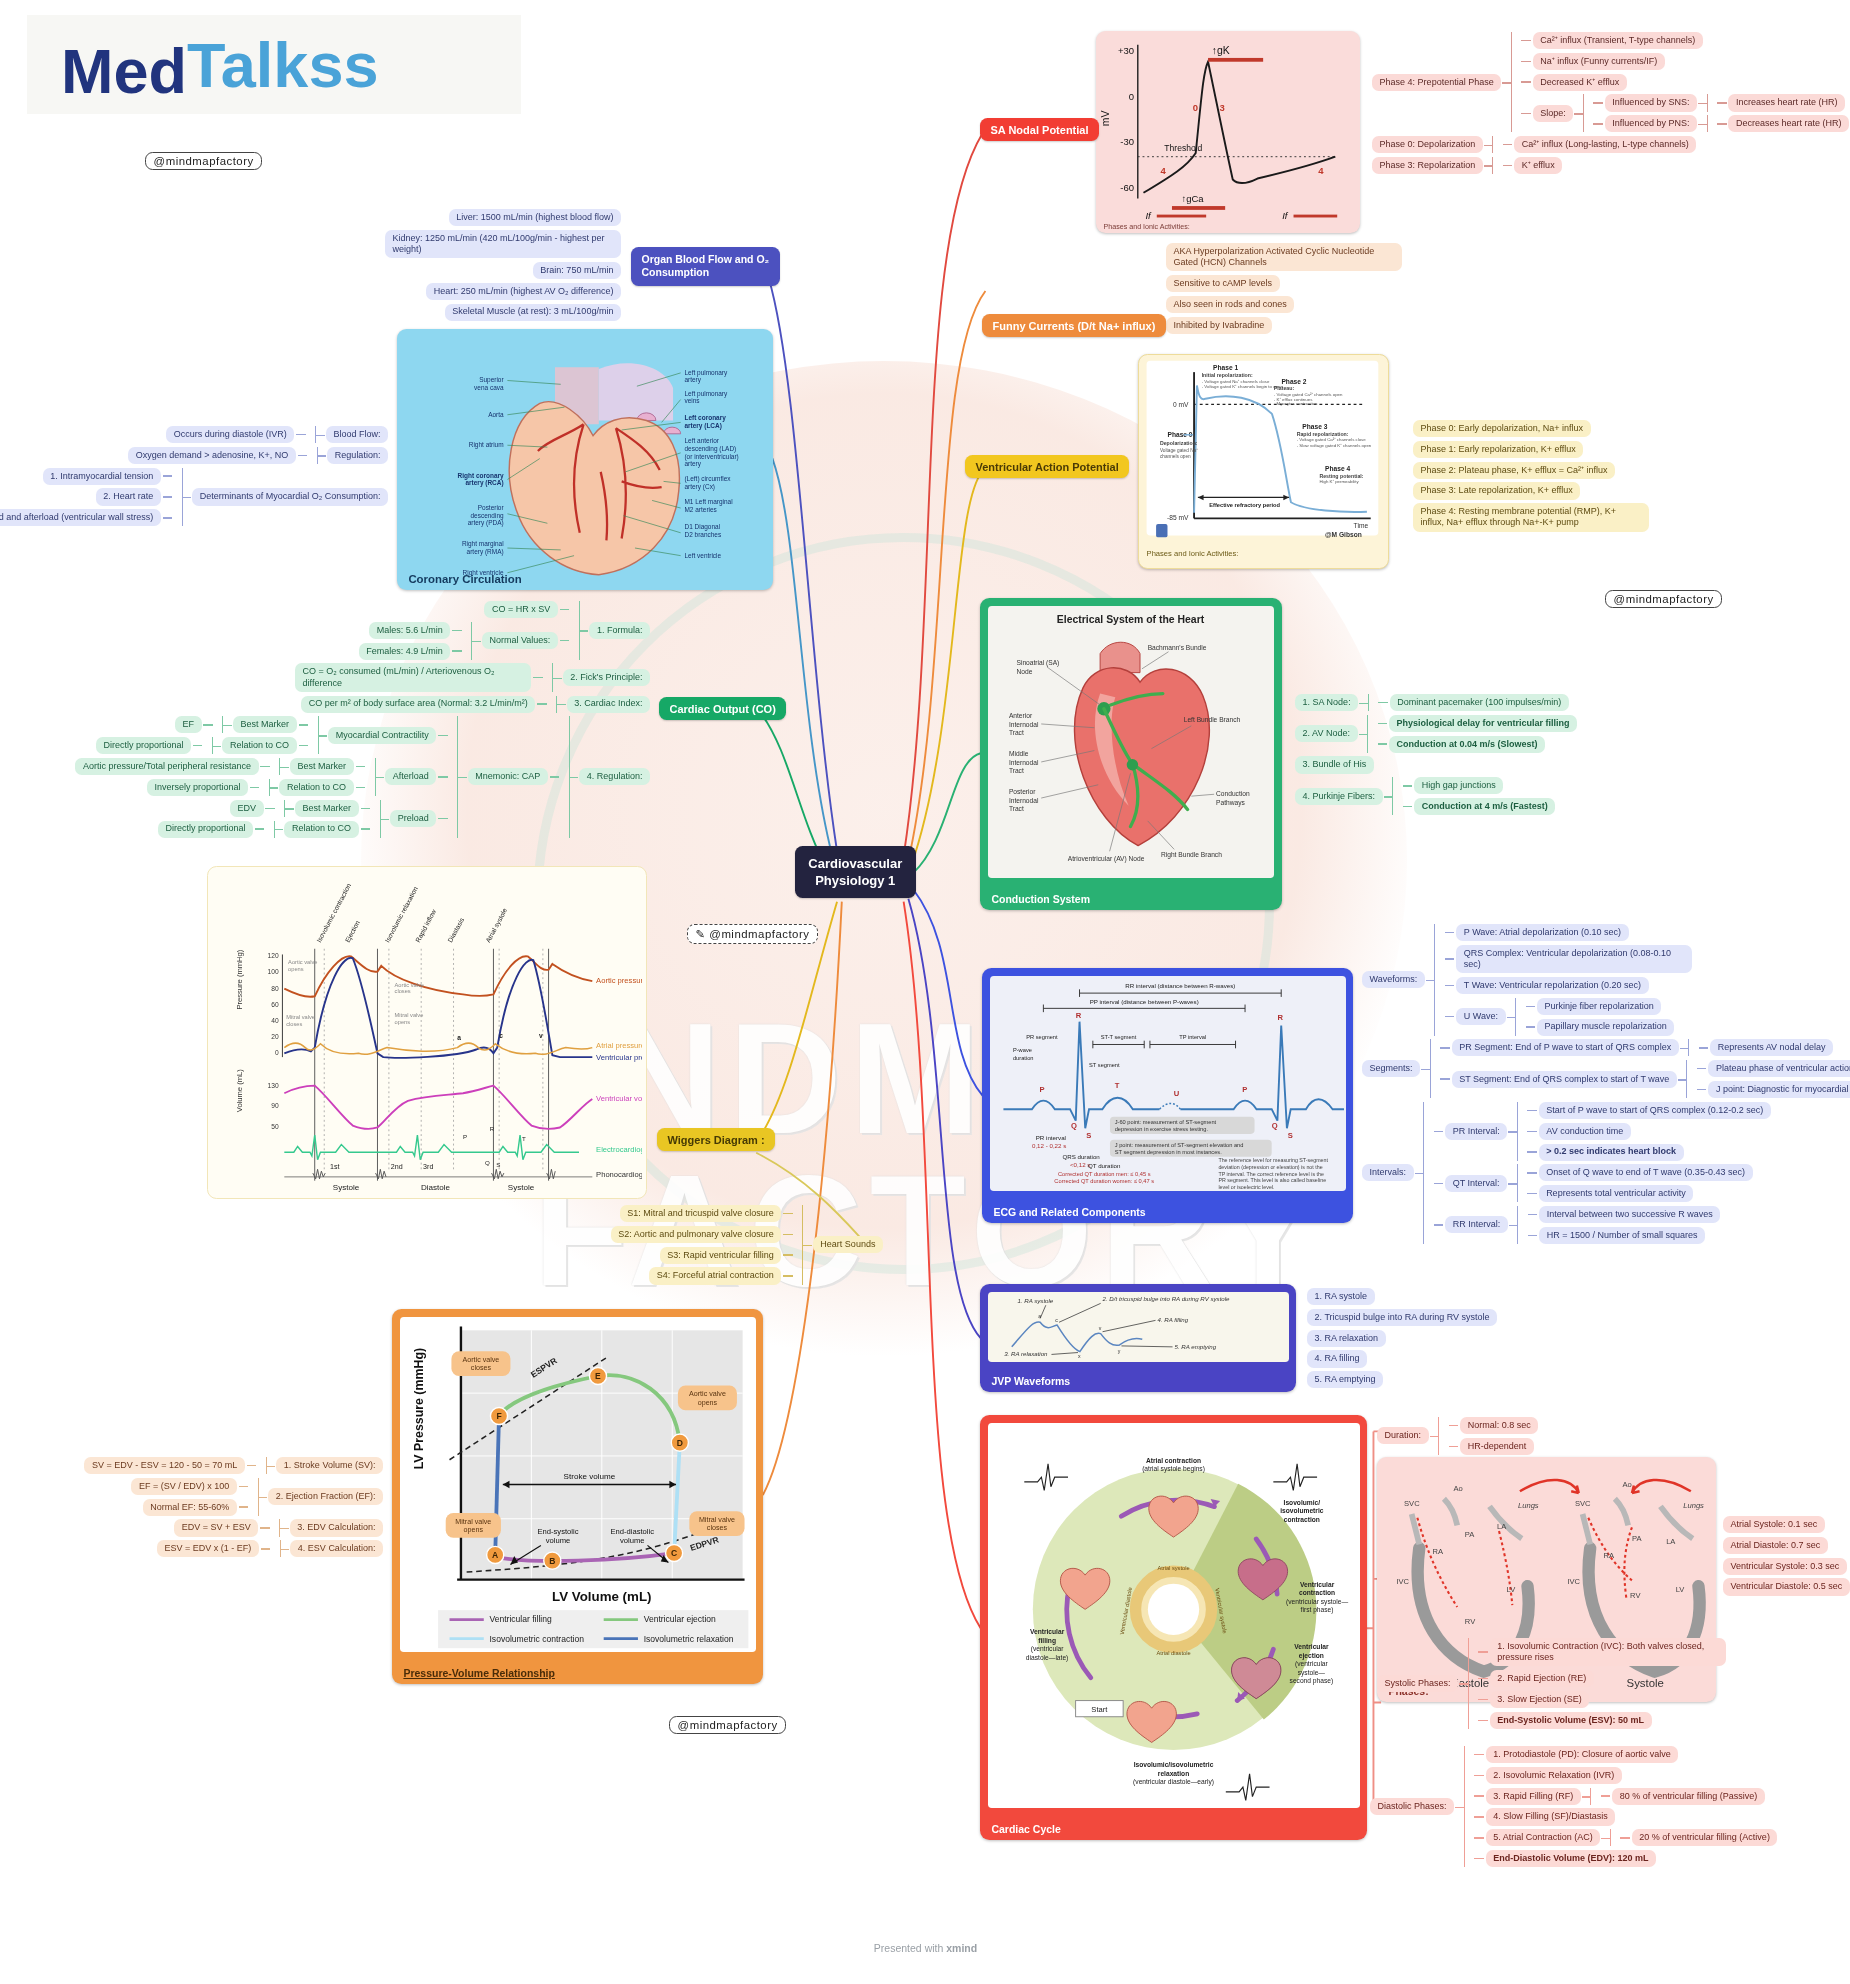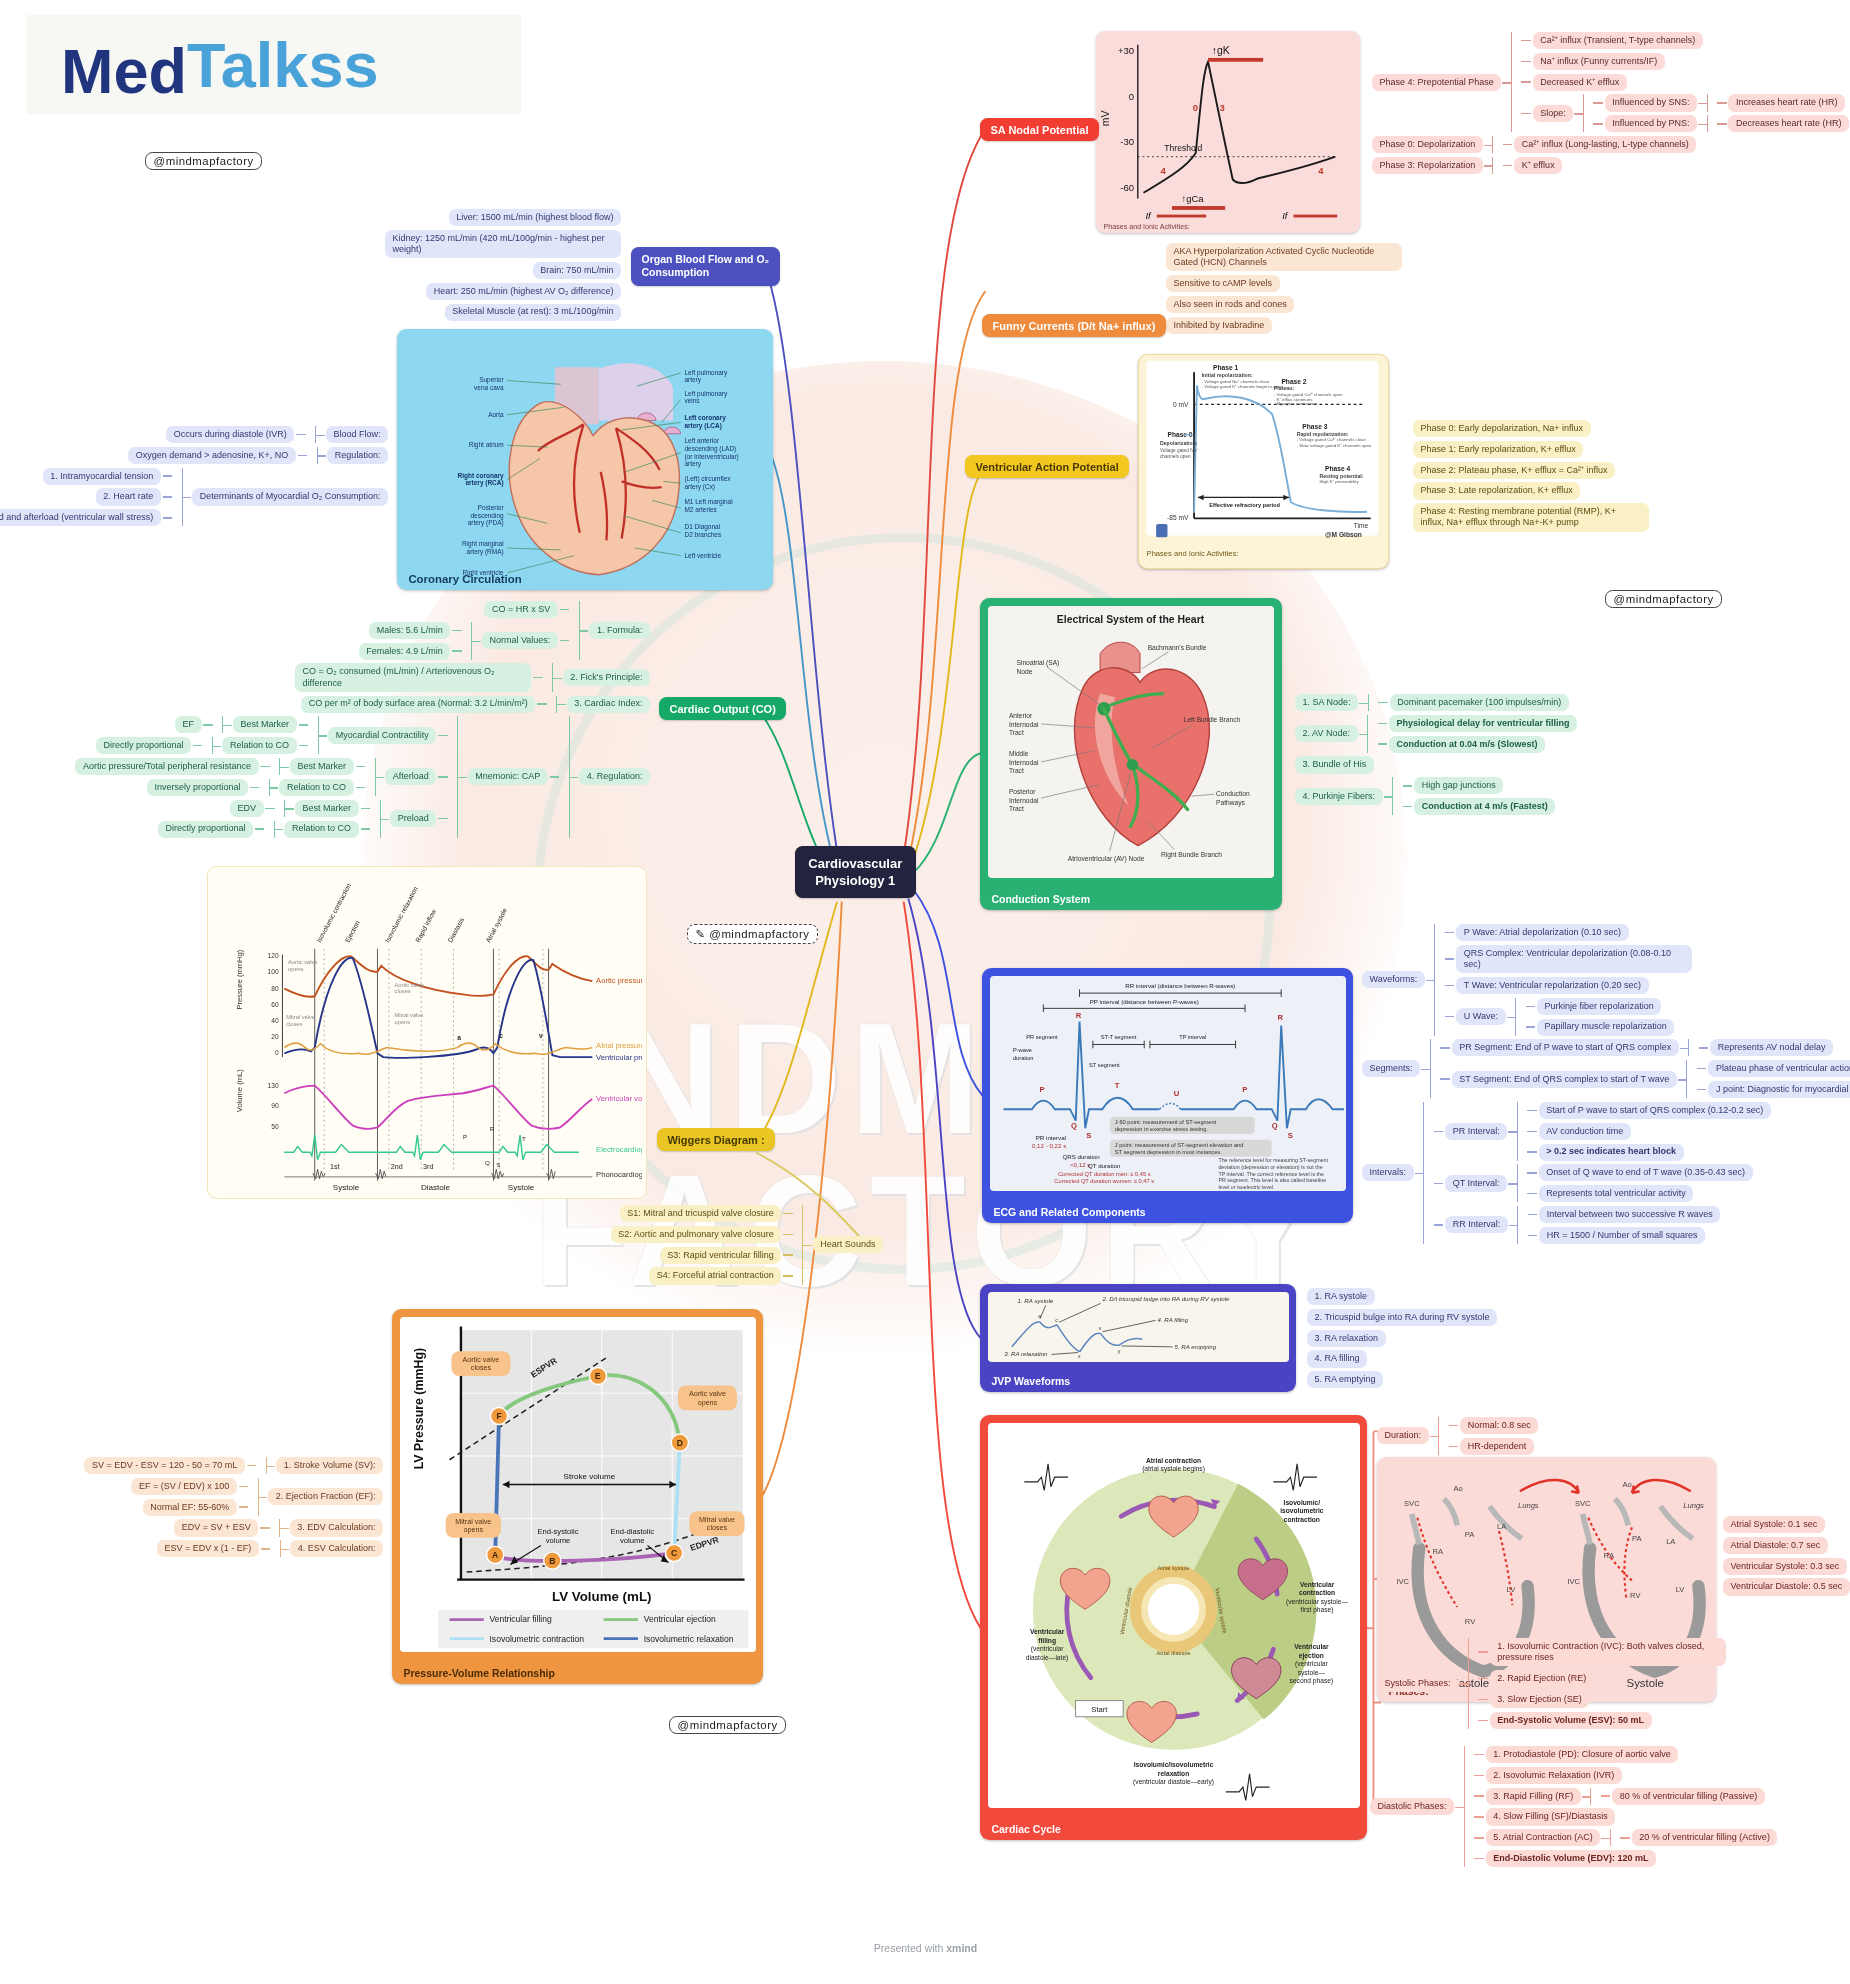--- a/index.html
+++ b/index.html
@@ -1160,21 +1160,21 @@
         <line x1="52" y1="318" x2="88" y2="318" stroke="#a964b4" stroke-width="3"></line>
           <text x="94" y="321">Ventricular filling</text>
         <line x1="214" y1="318" x2="250" y2="318" stroke="#85c87e" stroke-width="3"></line>
           <text x="256" y="321">Ventricular ejection</text>
         <line x1="52" y1="338" x2="88" y2="338" stroke="#aee0f5" stroke-width="3"></line>
           <text x="94" y="341">Isovolumetric contraction</text>
         <line x1="214" y1="338" x2="250" y2="338" stroke="#4a74b8" stroke-width="3"></line>
           <text x="256" y="341">Isovolumetric relaxation</text>
       </g>
     </svg>
-    <div class="cap" style="color:#4a2c08;">Pressure-Volume Relationship</div>
+    <div class="cap" style="color:#4a2c08;text-decoration:underline;">Pressure-Volume Relationship</div>
   </div>
   <div class="tree-holder p-peach" style="right:1468px;top:1457px;--ln:#e0b48a;">
       <div class="tcol" style="align-items: flex-end;">
         <div class="trow left">
           <div class="tkids">
             <div class="trow left">
               <div class="tnode">SV = EDV - ESV = 120 - 50 = 70 mL</div>
             </div>
           </div>
           <div class="tnode">1. Stroke Volume (SV):</div>

